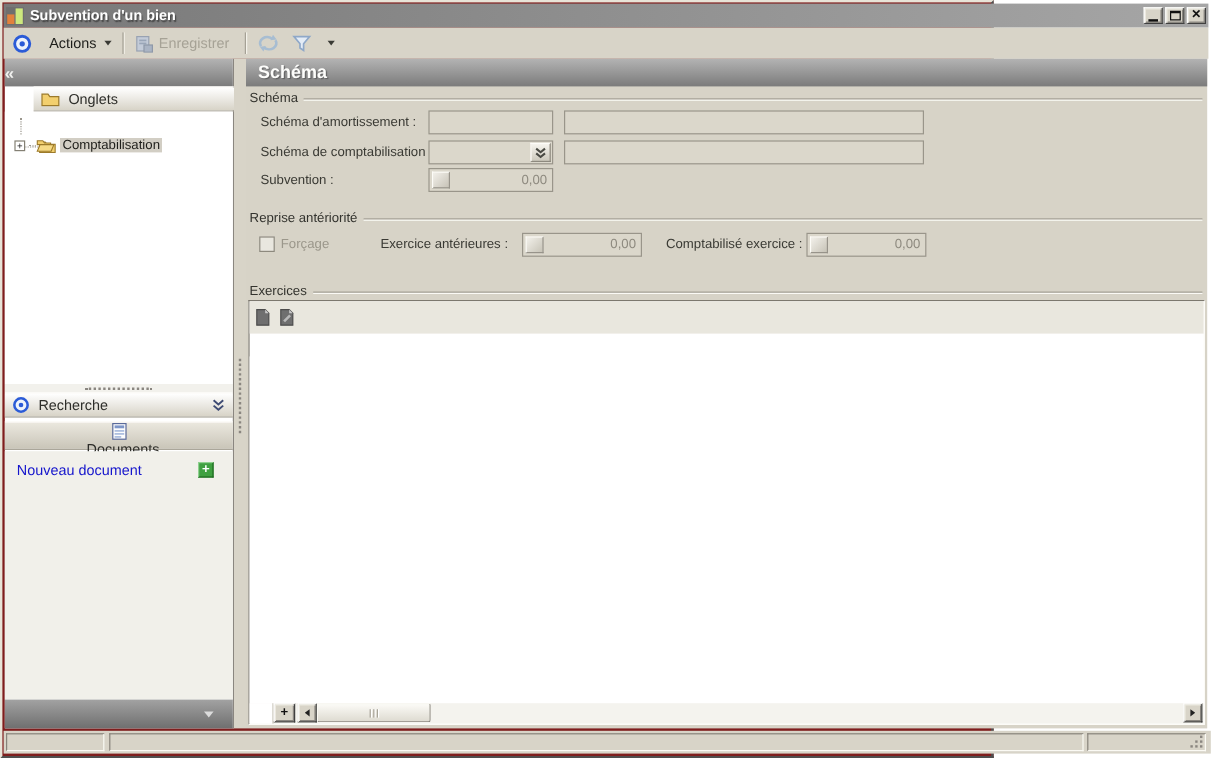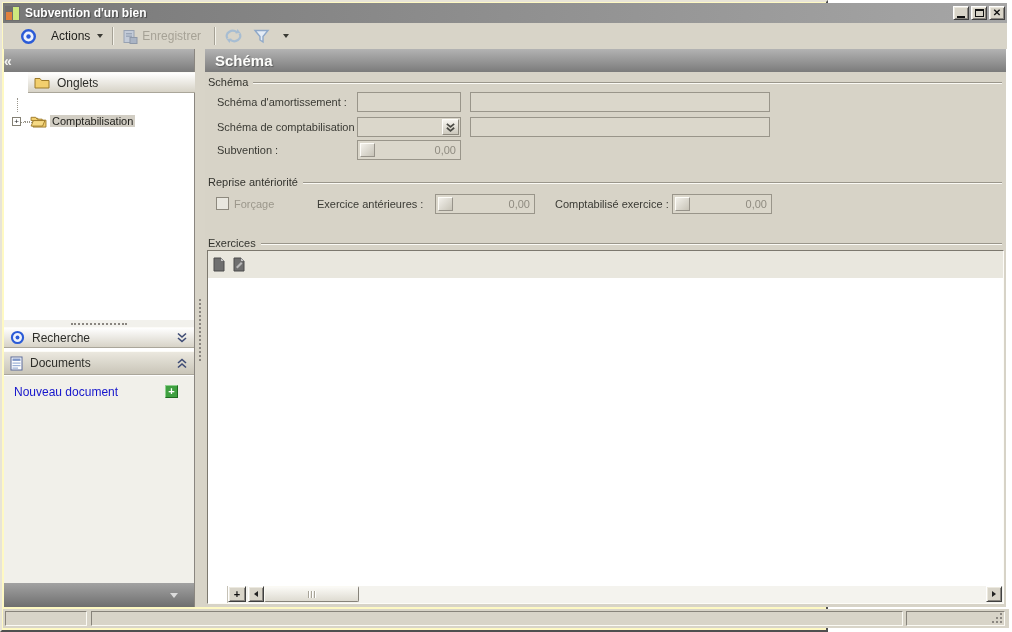--- a/index.html
+++ b/index.html
@@ -1,18 +1,18 @@
 <!DOCTYPE html>
 <html><head>
 <meta charset="utf-8">
 <style>
   * { box-sizing: border-box; margin: 0; padding: 0; }
   html,body { width:1012px; height:632px; overflow:hidden; background:#fff;
               font-family:"Liberation Sans", sans-serif; }
-  .window { position:relative; width:828px; height:632px; background:#fef9c3;
+  .window { position:relative; width:828px; height:632px; background:#7f1d1d;
             border:2px solid; border-color:#e8e4d8 #4f4f4f #4f4f4f #e8e4d8; }
 
   
   .raised  { border:1px solid; border-color:#fbfaf4 #87837a #87837a #fbfaf4; }
   .sunken  { border:1px solid; border-color:#87837a #fbfaf4 #fbfaf4 #87837a; }
   .btn95   { background:#d8d4c8; border:1px solid; border-color:#ffffff #404040 #404040 #ffffff;
              box-shadow: inset 1px 1px 0 #ece9df, inset -1px -1px 0 #8a8680; }
 
   
   .titlebar { position:absolute; left:1px; top:1px; width:1004px; height:20px;
@@ -26,21 +26,21 @@
   .win-buttons { display:flex; gap:2px; }
   .winbtn { width:16px; height:14px; display:flex; align-items:center; justify-content:center;
             font-size:9px; font-weight:bold; color:#111; cursor:default; }
   .glyph-min { width:8px; height:2px; background:#111; margin-top:7px; }
   .glyph-max { width:9px; height:8px; border:1px solid #111; border-top:2px solid #111; }
   .glyph-close { font-size:10px; line-height:10px; }
 
   
   .toolbar { position:absolute; left:1px; top:21px; width:1004px; height:26px;
              background:#d8d4c8; border-bottom:1px solid #b3af a2;
-             display:flex; align-items:center; padding-left:12px; }
+             display:flex; align-items:center; padding-left:2px; }
   .tb-item { display:flex; align-items:center; height:22px; padding:0 5px; color:#1d1d1a; font-size:12px; }
   .tb-sep { width:1px; height:18px; background:#a5a195; box-shadow:1px 0 0 #f4f2ea; margin:0 4px; }
   .tb-label { margin:0 4px; }
   .tb-label.disabled { color:#a6a296; }
   .caret { width:0; height:0; border-left:3.5px solid transparent; border-right:3.5px solid transparent;
            border-top:4px solid #3a3a34; margin-left:3px; }
 
   
   .gray-header { background:linear-gradient(#b3b3b3,#7b7b7b); display:flex; align-items:center; }
   .volets-title { font-size:16px; font-weight:bold; color:#63635f; text-shadow:1px 1px 0 rgba(255,255,255,.4);
@@ -66,21 +66,21 @@
   .tree-stub { border-top:1px dotted #9a968c; width:15px; height:1px; }
   .tree-vline { position:absolute; left:13px; top:5px; height:14px; border-left:1px dotted #9a968c; }
   .expand-box { width:9px; height:9px; background:#fff; border:1px solid #848074; font-size:8px;
                 line-height:7px; text-align:center; color:#222; margin-right:3px; flex:0 0 auto; }
   .tree-label { margin-left:4px; }
   .tree-label.selected { background:#d2cec4; padding:0 2px; }
   .hsplit { position:absolute; left:0; top:271px; width:100%; height:7px; background:#f2f1ec;
             display:flex; align-items:center; justify-content:center; }
   .hsplit span { width:56px; border-top:2px dotted #8a8680; }
   .recherche-header { top:278px; }
-  .documents-header { top:302px; }
+  .documents-header { top:302px;flex-direction:column; }
   .doc-content { position:absolute; left:0; top:327px; width:100%; height:207px; background:#f1f0ea; }
   .link { position:absolute; left:10px; top:9px; color:#1515cc; font-size:12px; cursor:pointer; }
   .plus-btn { position:absolute; right:16px; top:9px; width:13px; height:13px; background:#3fa040;
               border:1px solid; border-color:#8fd08f #1f6a20 #1f6a20 #8fd08f; color:#fff;
               font-size:11px; font-weight:bold; line-height:11px; text-align:center; }
   .sidebar-bottom { position:absolute; left:0; top:534px; width:100%; height:24px;
                     background:linear-gradient(#a2a2a2,#6f6f6f); }
   .sb-caret { position:absolute; right:16px; top:10px; width:0; height:0;
               border-left:4px solid transparent; border-right:4px solid transparent;
               border-top:5px solid #dcdcdc; }

